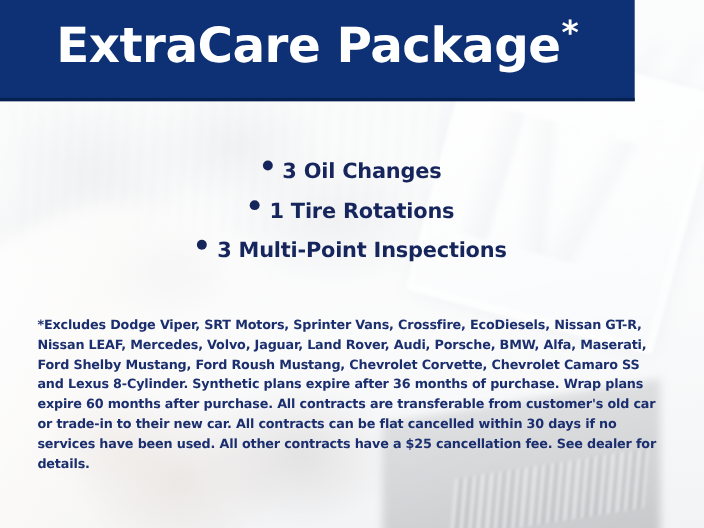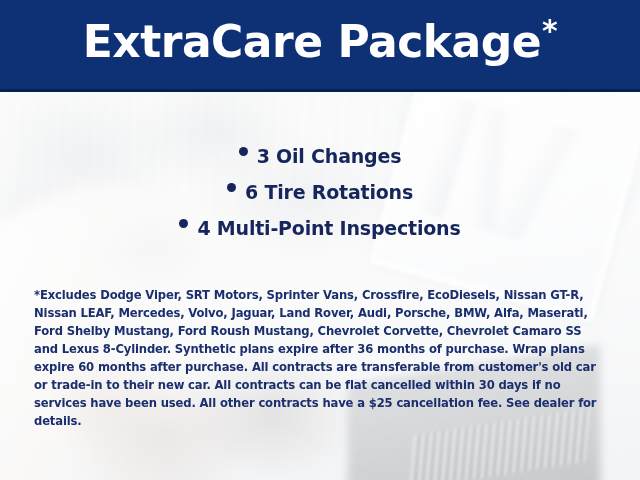--- a/index.html
+++ b/index.html
@@ -178,21 +178,21 @@
       rgba(255,255,255,0.74) 40%,
       rgba(255,255,255,0.60) 72%,
       rgba(255,255,255,0.46) 100%);
   }
 
   
   .banner {
     position: absolute;
     left: 0;
     top: 0;
-    width: 640px;
+    width: 577px;
     height: 92px;
     background: #0e3175;
     border-bottom: 3px solid #06204f;
     box-sizing: border-box;
     z-index: 5;
   }
   .banner-title {
     position: absolute;
     left: 0;
     right: 0;
@@ -280,22 +280,22 @@
     <div class="banner-title">
       <span>ExtraCare Package</span><span class="star">*</span>
     </div>
   </div>
 
   <div class="bullets">
     <div class="bullet-line">
       <span class="bullet-dot"></span><span>3 Oil Changes</span>
     </div>
     <div class="bullet-line">
-      <span class="bullet-dot"></span><span>6 Tire Rotations</span>
+      <span class="bullet-dot"></span><span>1 Tire Rotations</span>
     </div>
     <div class="bullet-line">
-      <span class="bullet-dot"></span><span>4 Multi-Point Inspections</span>
+      <span class="bullet-dot"></span><span>3 Multi-Point Inspections</span>
     </div>
   </div>
 
   <div class="fineprint">*Excludes Dodge Viper, SRT Motors, Sprinter Vans, Crossfire, EcoDiesels, Nissan GT-R, Nissan LEAF, Mercedes, Volvo, Jaguar, Land Rover, Audi, Porsche, BMW, Alfa, Maserati, Ford Shelby Mustang, Ford Roush Mustang, Chevrolet Corvette, Chevrolet Camaro SS and Lexus 8-Cylinder. Synthetic plans expire after 36 months of purchase. Wrap plans expire 60 months after purchase. All contracts are transferable from customer's old car or trade-in to their new car. All contracts can be flat cancelled within 30 days if no services have been used. All other contracts have a $25 cancellation fee. See dealer for details.</div>
 
 </div>
 
 </body></html>

